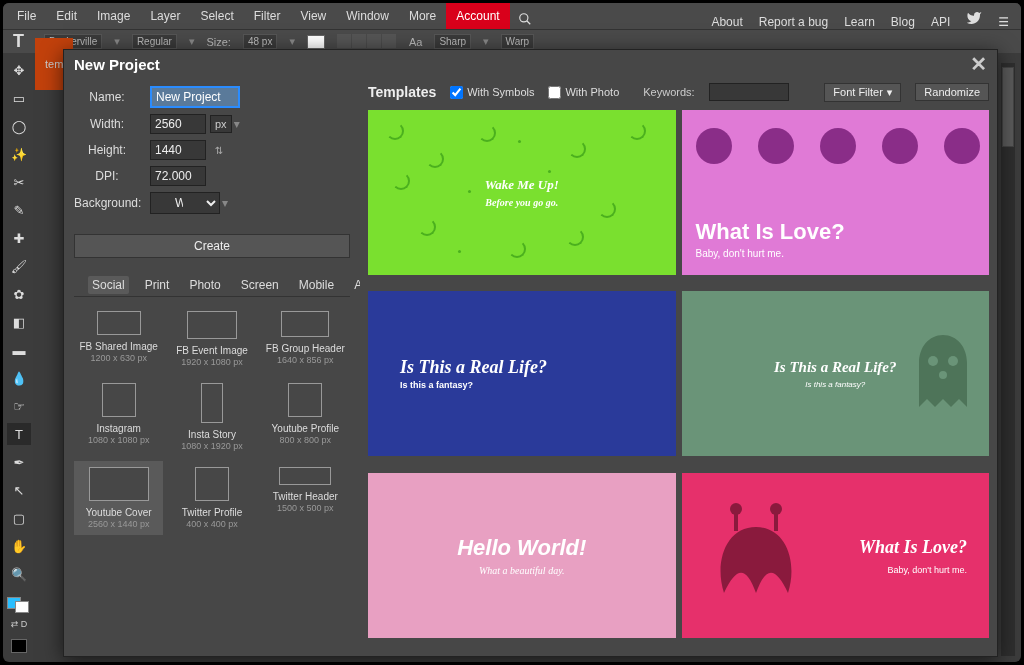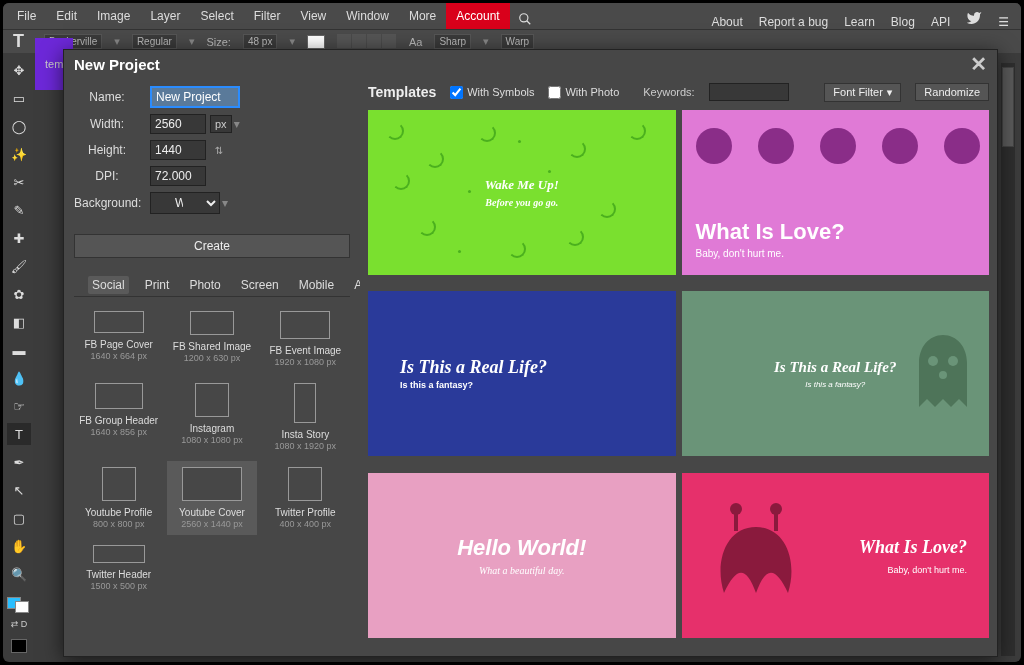--- a/index.html
+++ b/index.html
@@ -21,21 +21,21 @@
 .toolbar2 .align-grp span { display: inline-block; width: 14px; height: 14px; background: #555; margin-right: 1px; }
 
 .left-tools { position: absolute; left: 0; top: 50px; width: 32px; background: #3c3c3c; display: flex; flex-direction: column; align-items: center; gap: 6px; padding-top: 6px; }
 .tool-btn { width: 24px; height: 22px; display: flex; align-items: center; justify-content: center; color: #ddd; font-size: 13px; cursor: pointer; }
 .tool-btn.active { background: #2a2a2a; }
 .tool-color-swatch { width: 24px; height: 14px; margin-top: 6px; position: relative; }
 .tool-color-swatch .fg { width: 14px; height: 12px; background: #2abfff; border: 1px solid #888; position: absolute; left: 0; top: 0; }
 .tool-color-swatch .bg { width: 14px; height: 12px; background: #fff; border: 1px solid #888; position: absolute; left: 8px; top: 4px; }
 
 .tab-strip { position: absolute; left: 32px; top: 50px; height: 22px; background: #2f2f2f; width: 200px; display: flex; align-items: center; }
-.tab-strip .tab { padding: 15px 10px; font-size: 11px; color: #ccc; background: #6d28d9; line-height: 22px; }
+.tab-strip .tab { padding: 15px 10px; font-size: 11px; color: #ccc; background: #c2410c; line-height: 22px; }
 
 
 .modal { position: absolute; left: 60px; top: 46px; width: 935px; height: 608px; background: #474747; border: 1px solid #222; box-shadow: 0 4px 20px rgba(0,0,0,0.6); }
 .modal-title { height: 28px; display: flex; align-items: center; justify-content: space-between; padding: 0 10px; font-size: 15px; font-weight: bold; color: #fff; }
 .modal-title .close { font-size: 20px; cursor: pointer; color: #ccc; }
 
 .modal-body { display: flex; height: calc(100% - 28px); }
 
 .left-panel { width: 296px; padding: 8px 10px; background: #474747; overflow: hidden; }
 .form-row { display: flex; align-items: center; margin-bottom: 6px; font-size: 12px; color: #ccc; }
@@ -235,25 +235,20 @@
           <span class="ptab">Print</span>
           <span class="ptab">Photo</span>
           <span class="ptab">Screen</span>
           <span class="ptab">Mobile</span>
           <span class="ptab">Ads</span>
 
         </div>
 
         <div class="preset-grid" id="preset-grid">
             <div class="preset">
-              <div class="thumb" style="width:50px;height:22px"></div>
-    <div class="pname">FB Page Cover</div>
-    <div class="psize">1640 x 664 px</div>
-            </div>
-            <div class="preset">
               <div class="thumb" style="width:44px;height:24px"></div>
     <div class="pname">FB Shared Image</div>
     <div class="psize">1200 x 630 px</div>
             </div>
             <div class="preset">
               <div class="thumb" style="width:50px;height:28px"></div>
     <div class="pname">FB Event Image</div>
     <div class="psize">1920 x 1080 px</div>
             </div>
             <div class="preset">

